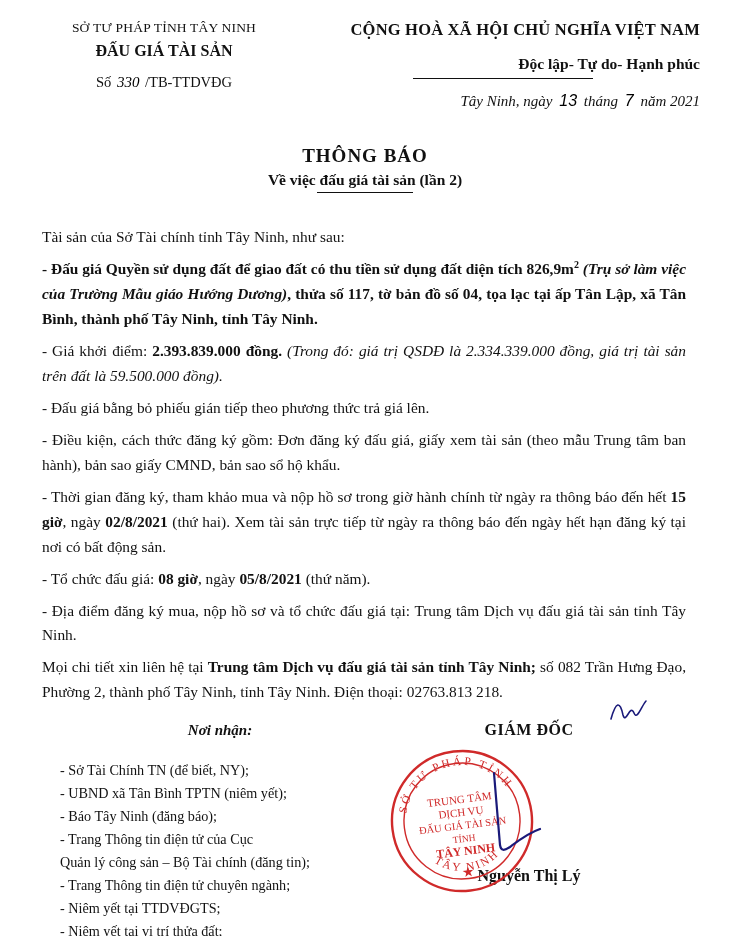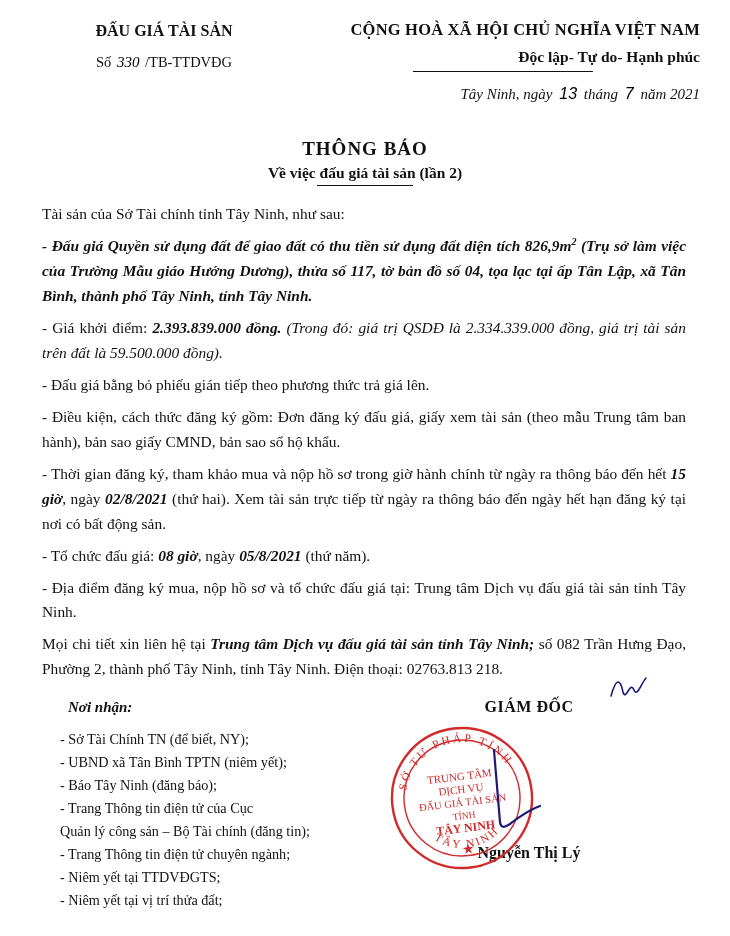--- a/index.html
+++ b/index.html
@@ -58,21 +58,21 @@
     padding-left: 6px;
   }
   .hdr-right .r1 {
     font-weight: bold;
     font-size: 16.5px;
     letter-spacing: .2px;
   }
   .hdr-right .r2 {
     font-weight: bold;
     font-size: 15.5px;
-    margin-top: 2px;
+    margin-top: 9px;
   }
   .hdr-right .underline {
     width: 180px;
     height: 1px;
     background: #111;
     margin: 3px auto 0 auto;
   }
   .hdr-right .r3 {
     margin-top: 10px;
     font-style: italic;
@@ -104,53 +104,54 @@
   .title-rule {
     width: 96px;
     height: 1px;
     background: #111;
     margin: 3px auto 0 auto;
   }
 
   
   .body {
     padding: 0 44px 0 42px;
-    margin-top: 16px;
+    margin-top: 32px;
     font-size: 15.4px;
     line-height: 1.62;
     text-align: justify;
   }
   .body p {
     margin: 0 0 7px 0;
     text-indent: 0;
   }
   .p-indent { text-indent: 28px; }
-  .b { font-weight: bold; font-style: italic; }
+  .b { font-weight: bold; }
   .i { font-style: italic; }
   .bi { font-weight: bold; font-style: italic; }
   sup { font-size: 10px; vertical-align: super; }
 
   
   .footer {
     margin-top: 14px;
     padding: 0 44px 0 42px;
     position: relative;
     display: flex;
   }
   .foot-left {
     width: 330px;
     font-size: 14.2px;
     line-height: 1.55;
   }
   .foot-left .noinhan {
     font-weight: bold;
     font-style: italic;
     font-size: 15px;
-    margin-bottom: 8px;
+    margin-bottom: 16px;
     padding-left: 26px;
+    text-align: center;
   }
   .foot-left ul {
     margin: 0;
     padding: 0;
     list-style: none;
   }
   .foot-left li {
     margin-bottom: 1px;
     padding-left: 26px;
     text-indent: -8px;
@@ -200,20 +201,21 @@
     pointer-events: none;
   }
 </style>
 </head>
 <body>
 
 <div class="page">
 
   <div class="header">
     <div class="hdr-left">
+      <div class="l1">SỞ TƯ PHÁP TỈNH TÂY NINH</div>
       <div class="l3">ĐẤU GIÁ TÀI SẢN</div>
       <div class="sohieu">
         <span>Số</span>
         <span class="num hand">330</span>
         <span>/TB-TTDVĐG</span>
       </div>
     </div>
     <div class="hdr-right">
       <div class="r1">CỘNG HOÀ XÃ HỘI CHỦ NGHĨA VIỆT NAM</div>
       <div class="r2">Độc lập- Tự do- Hạnh phúc</div>

